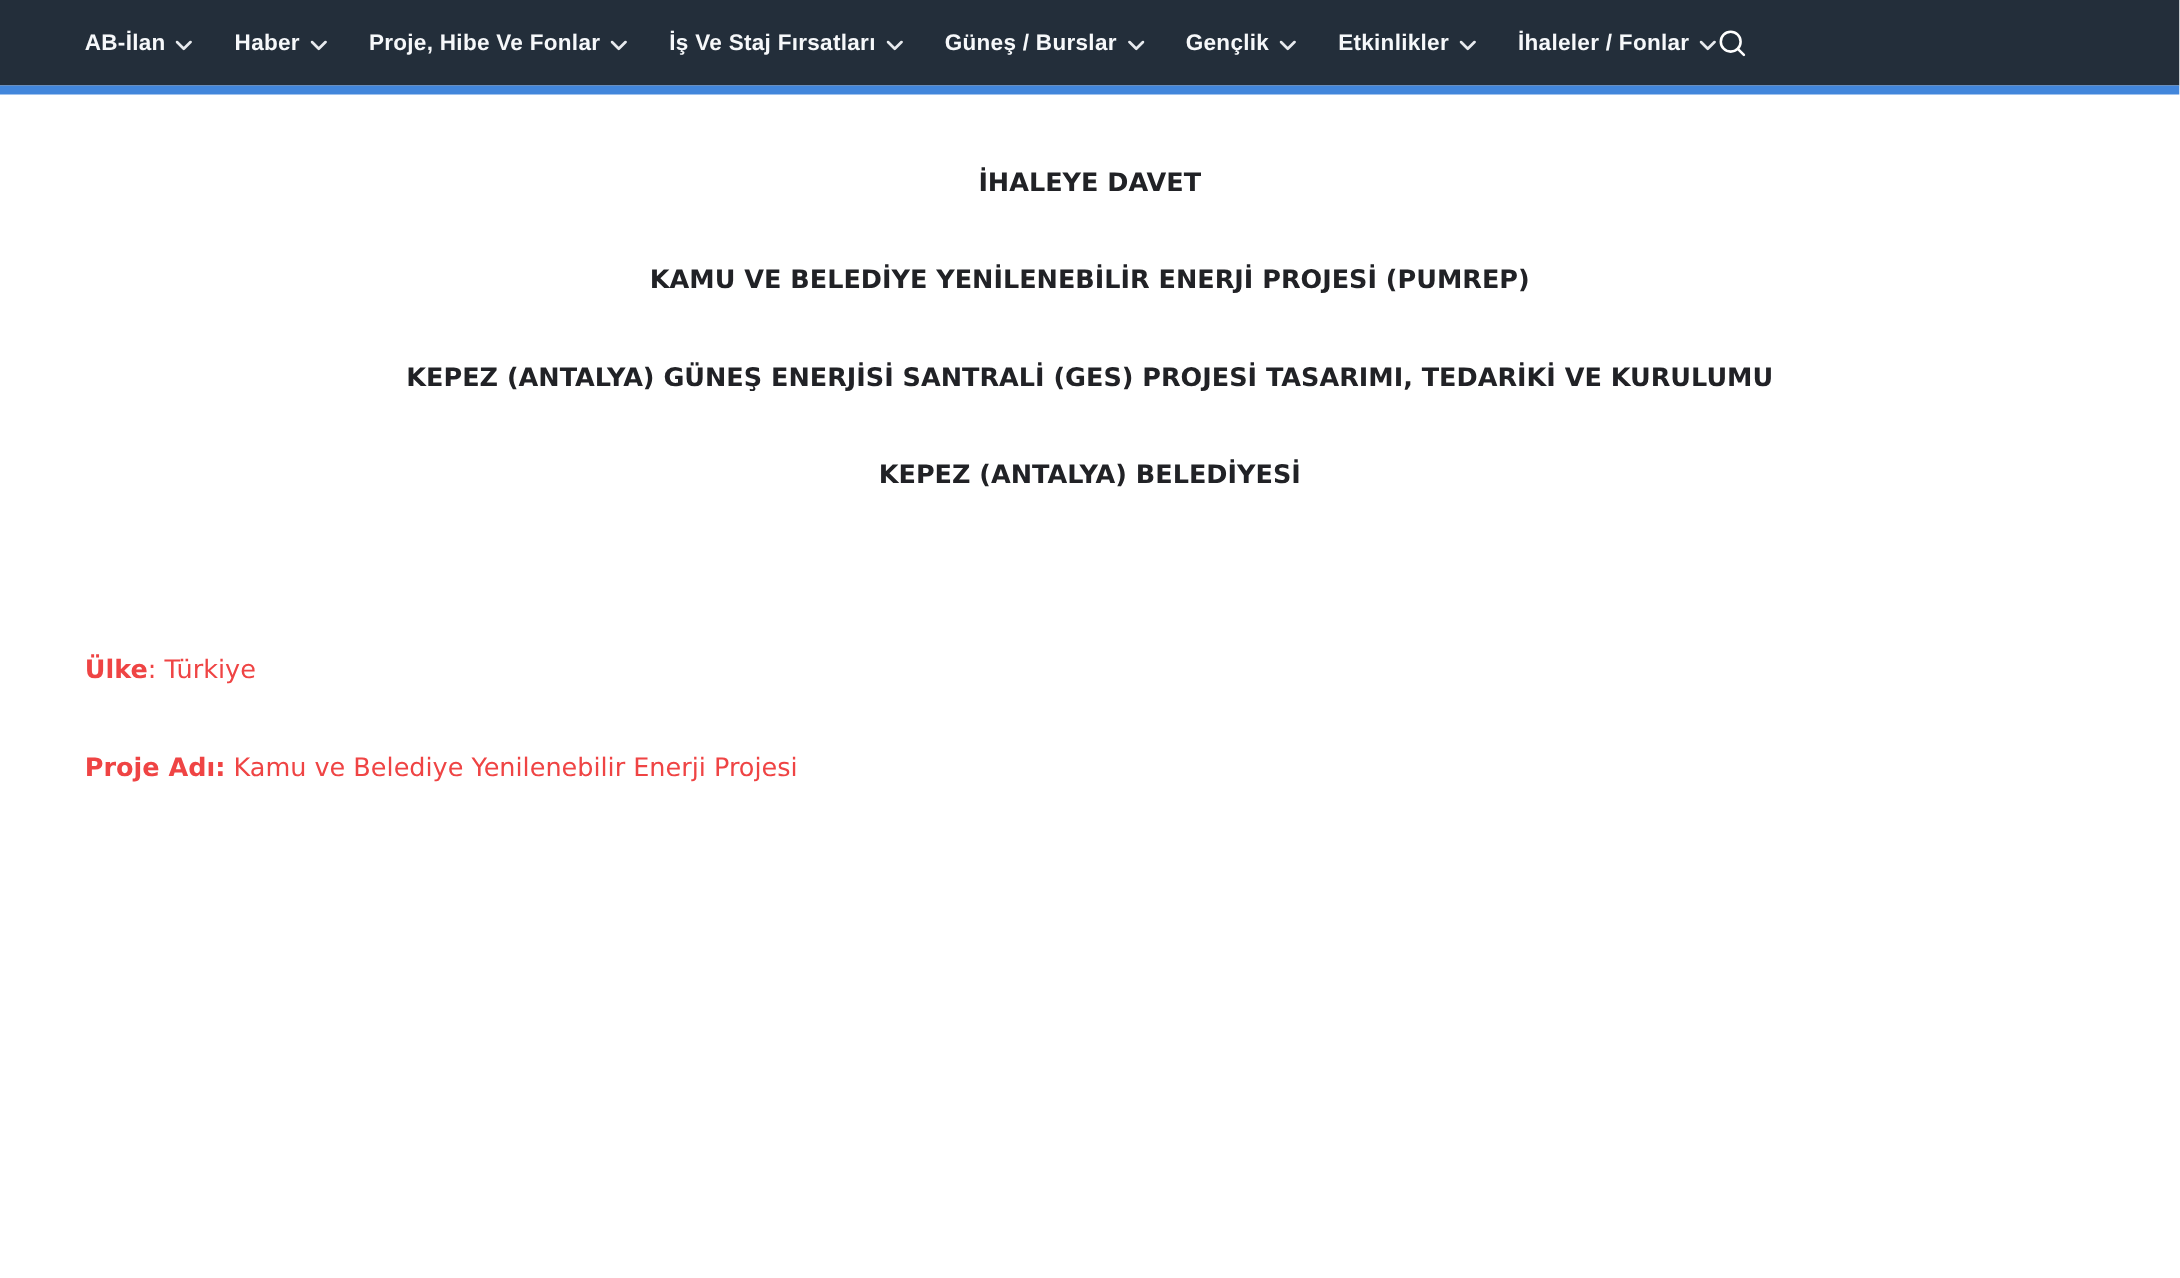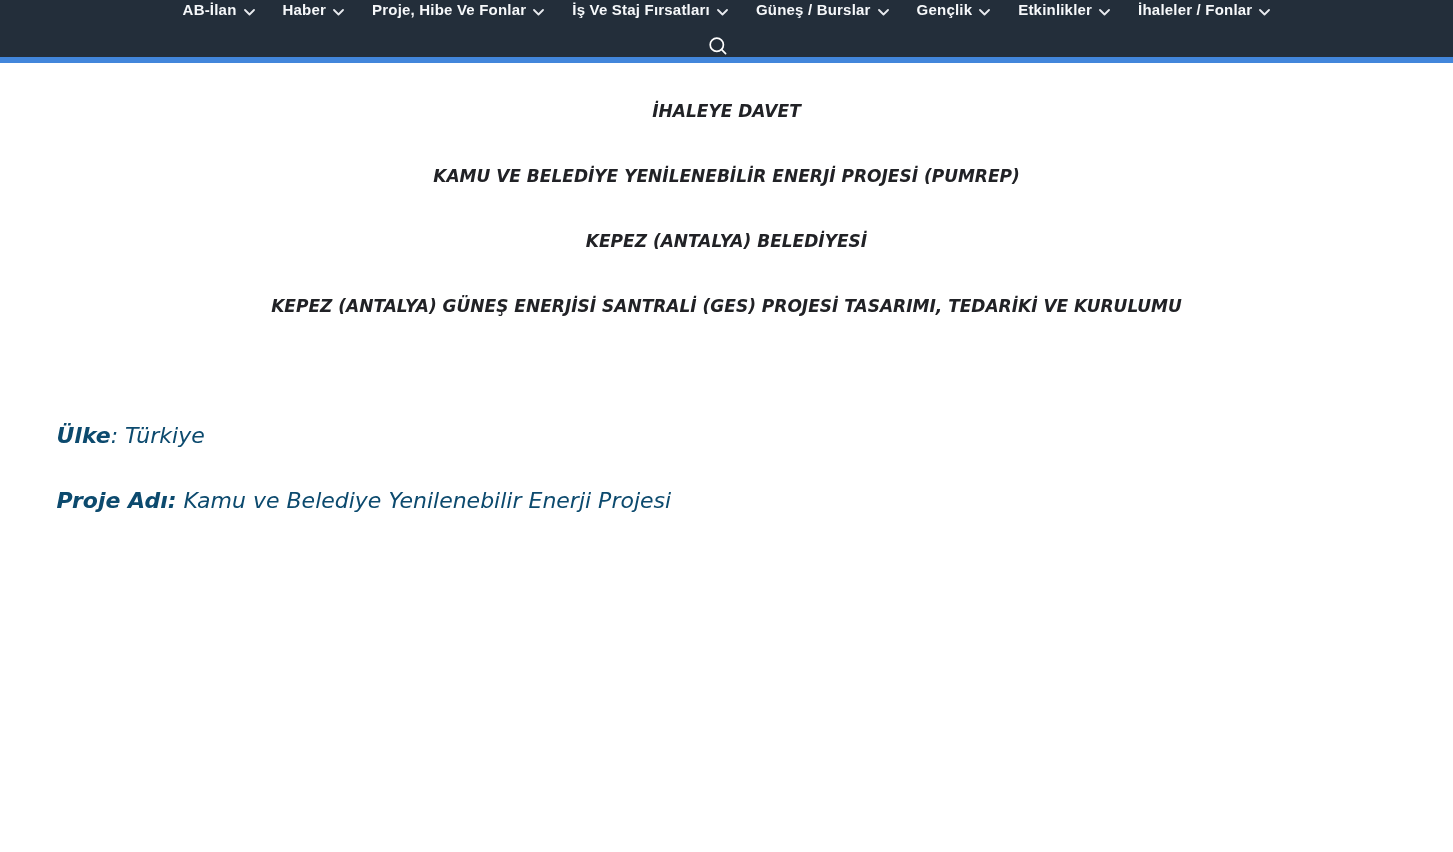--- a/index.html
+++ b/index.html
@@ -17,22 +17,20 @@
     background: #232e3a;
     height: 57px;
     width: 100%;
   }
   .nav-inner {
     max-width: 1340px;
     margin: 0 auto;
     height: 100%;
     display: flex;
     align-items: center;
-    justify-content: space-between;
-    flex-direction: column;
   }
   .nav-list {
     list-style: none;
     margin: 0;
     padding: 0;
     display: flex;
     align-items: center;
     gap: 28px;
     font-family: "Liberation Sans", sans-serif;
     font-size: 15px;
@@ -62,37 +60,36 @@
   .accent-bar {
     height: 6px;
     width: 100%;
     background: #4286db;
   }
 
   
   .container {
     max-width: 1340px;
     margin: 0 auto;
-    padding-top: 35px;
-    font-style: italic;
+    padding-top: 46px;
   }
   .heading {
     text-align: center;
     font-weight: bold;
     font-size: 17px;
     line-height: 26px;
     margin: 0 0 39px 0;
     color: #212226;
   }
   .spacer { height: 65px; }
   .field {
-    font-size: 22px;
+    font-size: 17px;
     line-height: 26px;
     margin: 0 0 39px 0;
-    color: #0c4a6e;
+    color: #ef4444;
   }
   .field b { font-weight: bold; }
   .field .rest { white-space: pre-wrap; }
 </style>
 </head>
 <body>
 
 <header class="navbar">
   <div class="nav-inner">
     <ul class="nav-list">
@@ -155,21 +152,21 @@
     </button>
   </div>
 </header>
 
 <div class="accent-bar"></div>
 
 <main>
   <article class="container">
     <p class="heading">İHALEYE DAVET</p>
     <p class="heading">KAMU VE BELEDİYE YENİLENEBİLİR ENERJİ PROJESİ (PUMREP)</p>
+    <p class="heading">KEPEZ (ANTALYA) GÜNEŞ ENERJİSİ SANTRALİ (GES) PROJESİ TASARIMI, TEDARİKİ VE KURULUMU</p>
     <p class="heading">KEPEZ (ANTALYA) BELEDİYESİ</p>
-    <p class="heading">KEPEZ (ANTALYA) GÜNEŞ ENERJİSİ SANTRALİ (GES) PROJESİ TASARIMI, TEDARİKİ VE KURULUMU</p>
 
     <div class="spacer"></div>
 
     <p class="field"><b>Ülke</b><span class="rest">: Türkiye</span></p>
     <p class="field"><b>Proje Adı:</b><span class="rest"> Kamu ve Belediye Yenilenebilir Enerji Projesi</span></p>
   </article>
 </main>
 
 </body></html>

